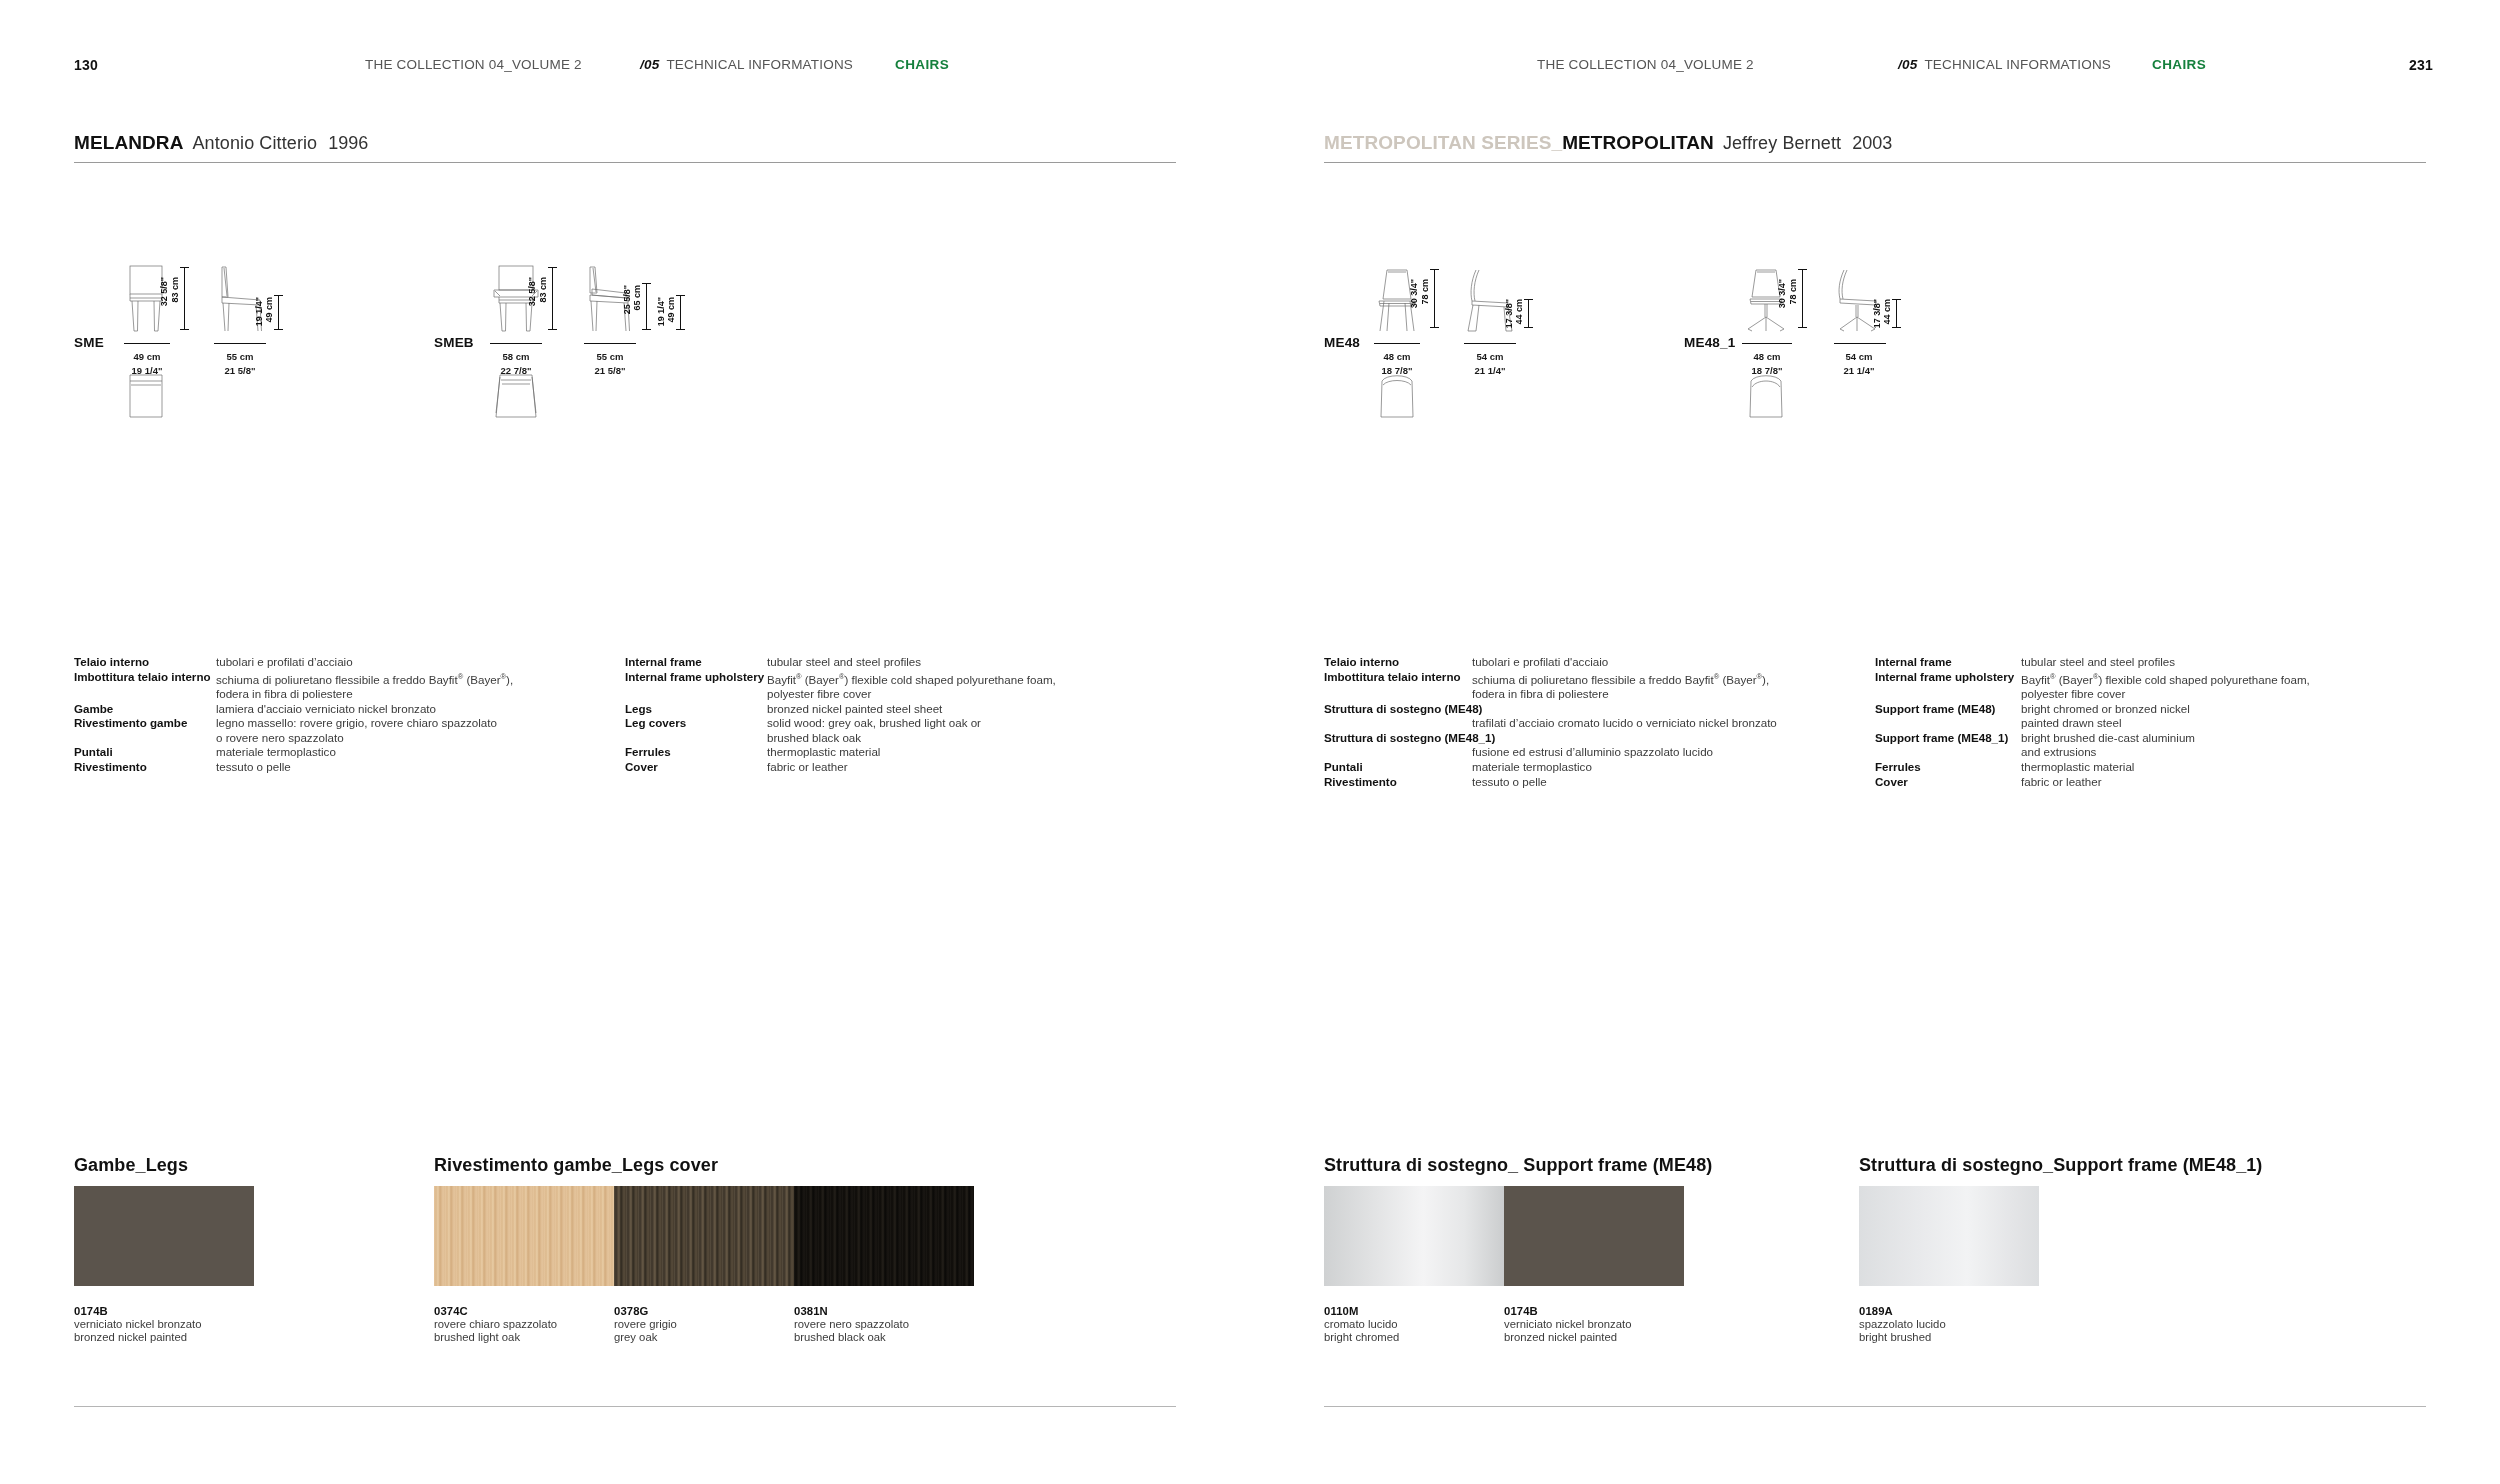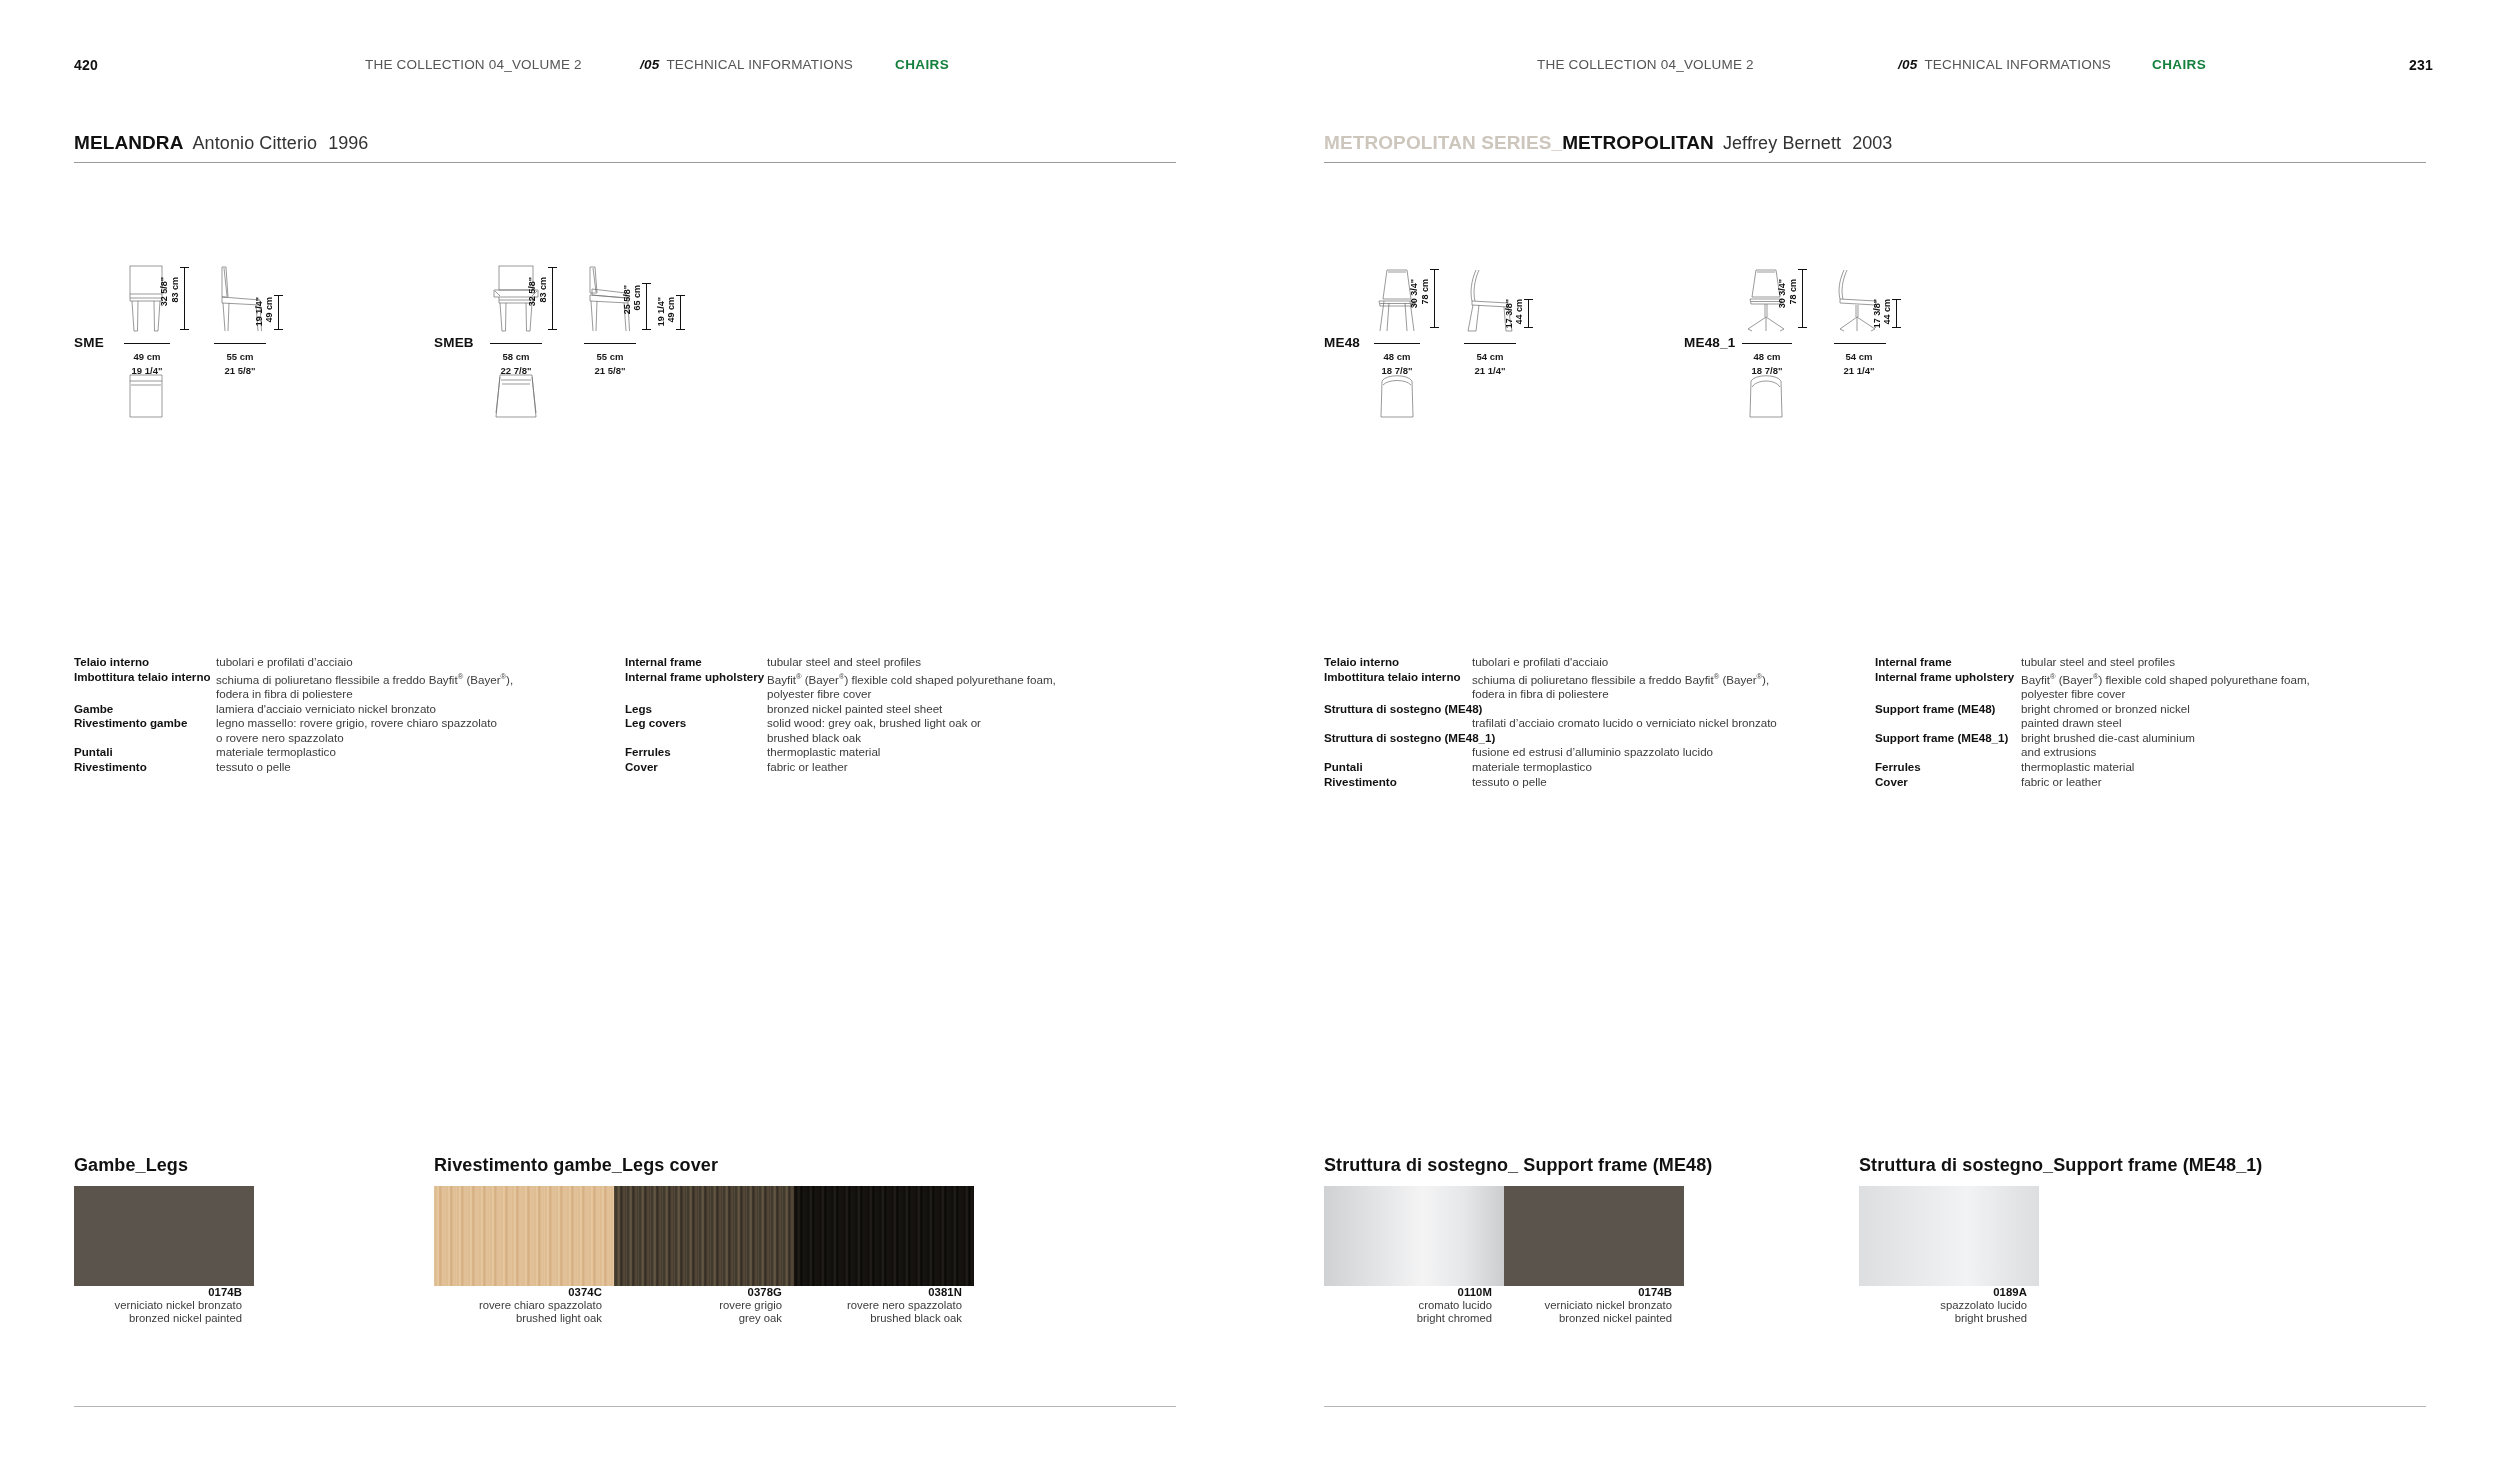--- a/index.html
+++ b/index.html
@@ -68,39 +68,39 @@
   .L .spec-label{width:142px;}
   .R .spec-col:first-child .spec-label{width:148px;}
   .R .spec-col:last-child .spec-label{width:146px;}
 
   
   .finishes{position:absolute;left:74px;right:74px;top:1155px;height:190px;}
   .fgroup{position:absolute;top:0;}
   .fgroup-title{font-size:18px;font-weight:bold;color:#111;margin-bottom:10px;letter-spacing:.1px;white-space:nowrap;}
   .swatch-strip{display:flex;}
   .swatch{width:180px;height:100px;position:relative;}
-  .swatch-captions{display:flex;margin-top:0;text-align:right;}
+  .swatch-captions{display:flex;margin-top:19px;}
   .scap{width:180px;padding-right:12px;box-sizing:border-box;}
   .scap-code{font-size:11.3px;font-weight:bold;color:#111;letter-spacing:.1px;}
   .scap-it{font-size:11.3px;color:#3b3b3b;margin-top:1px;}
   .scap-en{font-size:11.3px;color:#3b3b3b;margin-top:1px;}
 
   .bottom-rule{position:absolute;left:74px;right:74px;top:1406px;height:1px;background:#b5b5b5;}
 
   .gutter{position:absolute;left:1250px;top:0;width:1px;height:1484px;background:#fff;}
 </style>
 </head>
 <body>
 
 <div class="spread">
 
   <div class="page L">
     <div class="page-inner">
 
-      <div class="runhead rh-a rh-folio">420</div>
+      <div class="runhead rh-a rh-folio">130</div>
       <div class="runhead rh-b rh-collection">THE COLLECTION 04_VOLUME 2</div>
       <div class="runhead rh-c">
         <span class="rh-sec-num">/05</span><span class="rh-sec-name">TECHNICAL INFORMATIONS</span>
       </div>
       <div class="runhead rh-d rh-chairs">CHAIRS</div>
 
       <div class="title-row">
         <span class="t-series"></span><span class="t-name">MELANDRA</span><span class="t-designer">Antonio Citterio</span><span class="t-year">1996</span>
       </div>
       <div class="title-rule"></div>

